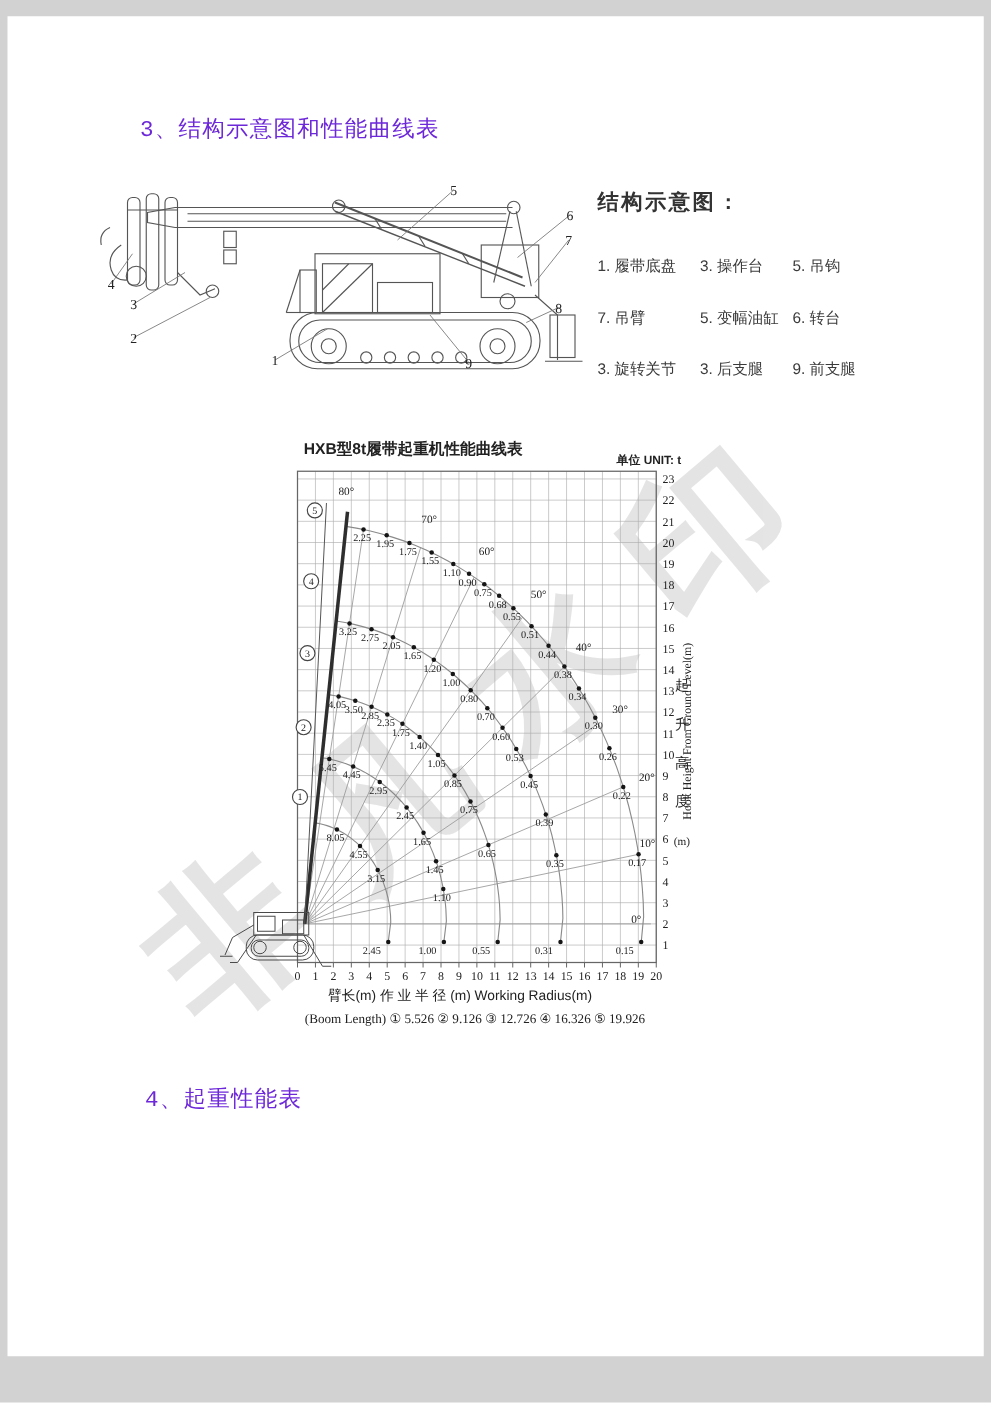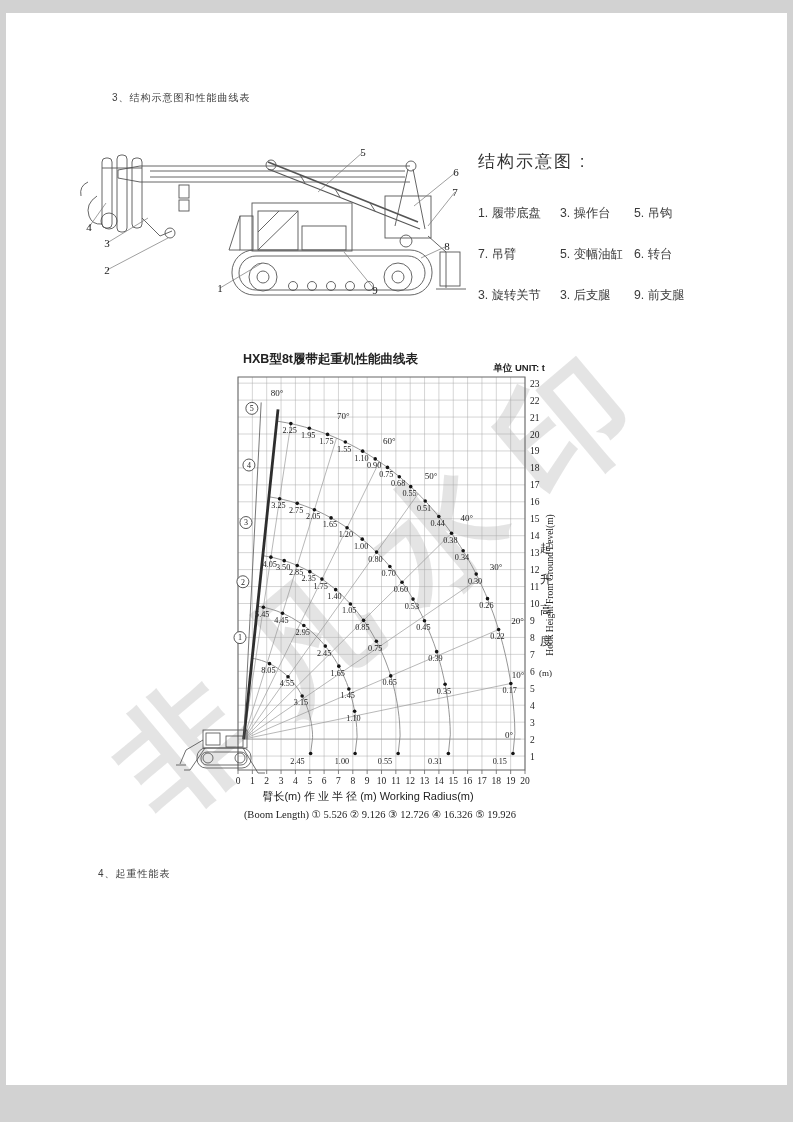--- a/index.html
+++ b/index.html
@@ -6,37 +6,37 @@
   body{
     width:793px;height:1122px;position:relative;overflow:hidden;
     background:#d2d2d2;font-family:"Liberation Sans",sans-serif;
   }
   .frame{position:absolute;inset:0;}
   .page{
     position:absolute;left:6px;top:13px;width:781px;height:1072px;
     background:#ffffff;
   }
   .heading{
-    position:absolute;font-size:10px;color:#404040;letter-spacing:1px;
-    font-family:Liberation Sans, sans-serif;
+    position:absolute;font-size:18px;color:#6d28d9;letter-spacing:1px;
+    font-family:Liberation Mono, monospace;
   }
   #heading3{left:112px;top:91px;}
-  #heading4{left:98px;top:867px;text-align:center;}
+  #heading4{left:116px;top:867px;text-align:center;}
   .watermark{
     position:absolute;left:40px;top:490px;width:700px;text-align:center;
     font-size:128px;font-weight:bold;letter-spacing:38px;color:#cbcbcb;
     opacity:.5;transform:rotate(-40deg);transform-origin:center;
     white-space:nowrap;font-family:"Liberation Sans",sans-serif;pointer-events:none;
   }
   #art{position:absolute;left:0;top:0;}
   .legend{
     position:absolute;left:478px;top:150px;width:250px;
   }
   .legend-title{
-    font-size:17px;font-weight:normal;color:#333;letter-spacing:2px;
+    font-size:17px;font-weight:bold;color:#333;letter-spacing:2px;
   }
   .legend-grid{
     margin-top:32px;display:grid;grid-template-columns:82px 74px auto;
     row-gap:24px;column-gap:0;
   }
   .legend-item{font-size:12.3px;color:#3a3a3a;white-space:nowrap;}
   svg text{font-family:"Liberation Serif",serif;fill:#222;}
   svg .cjk{font-family:"Liberation Sans",sans-serif;}
 </style>
 </head>

